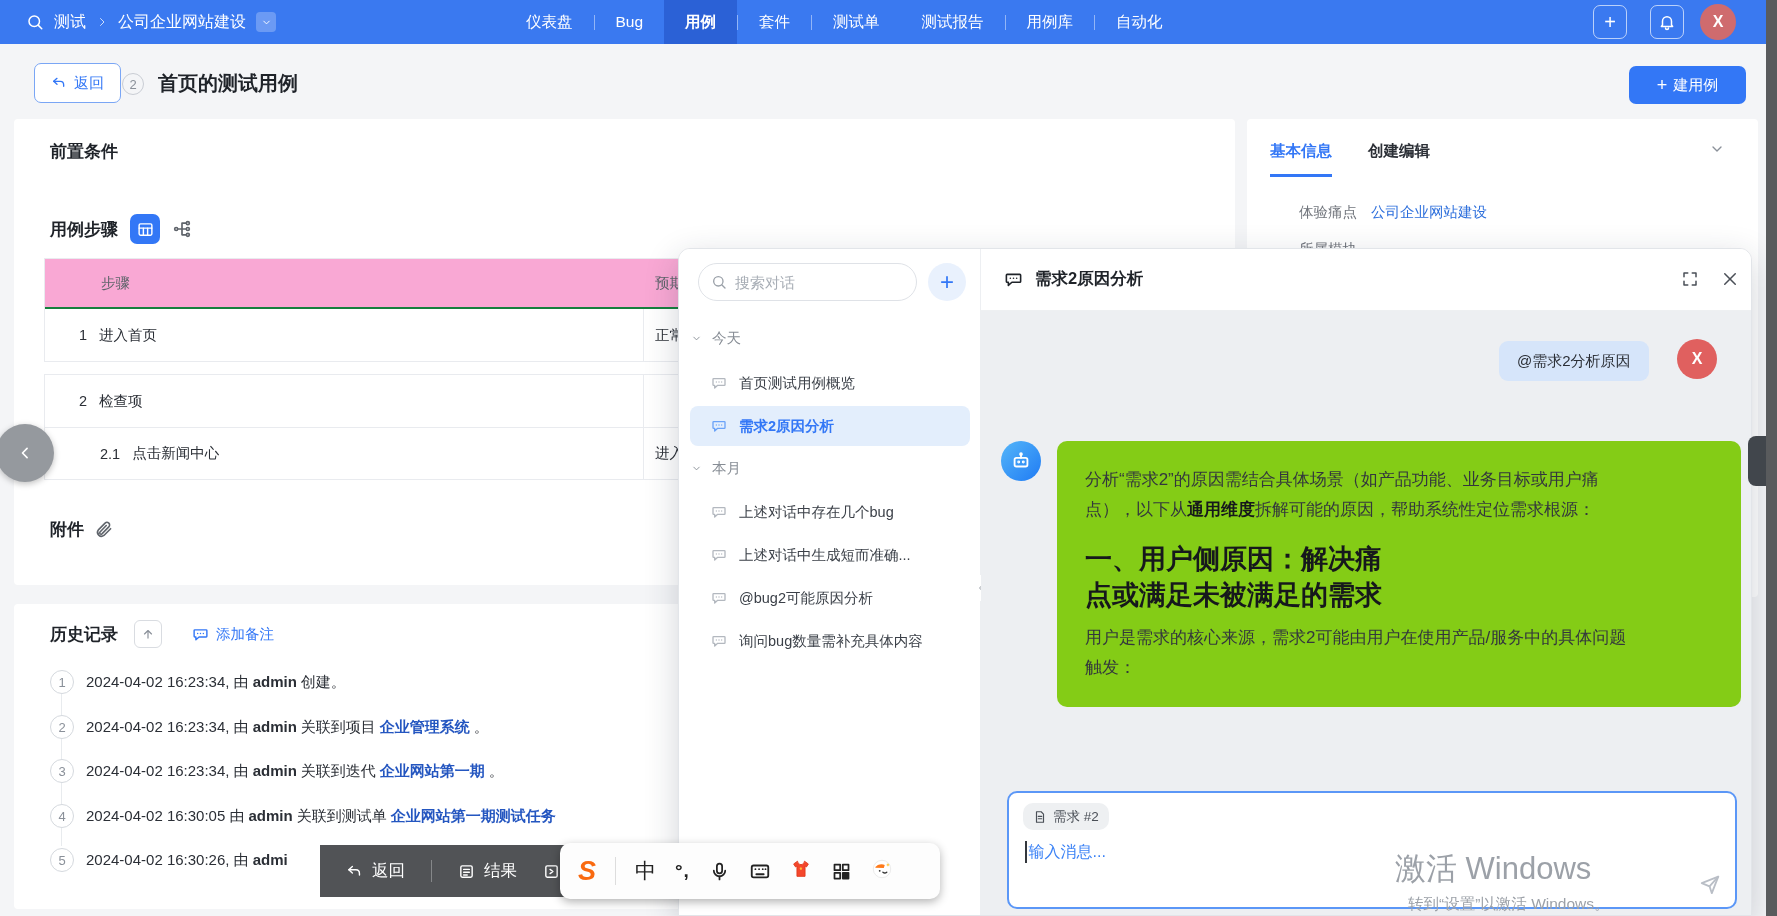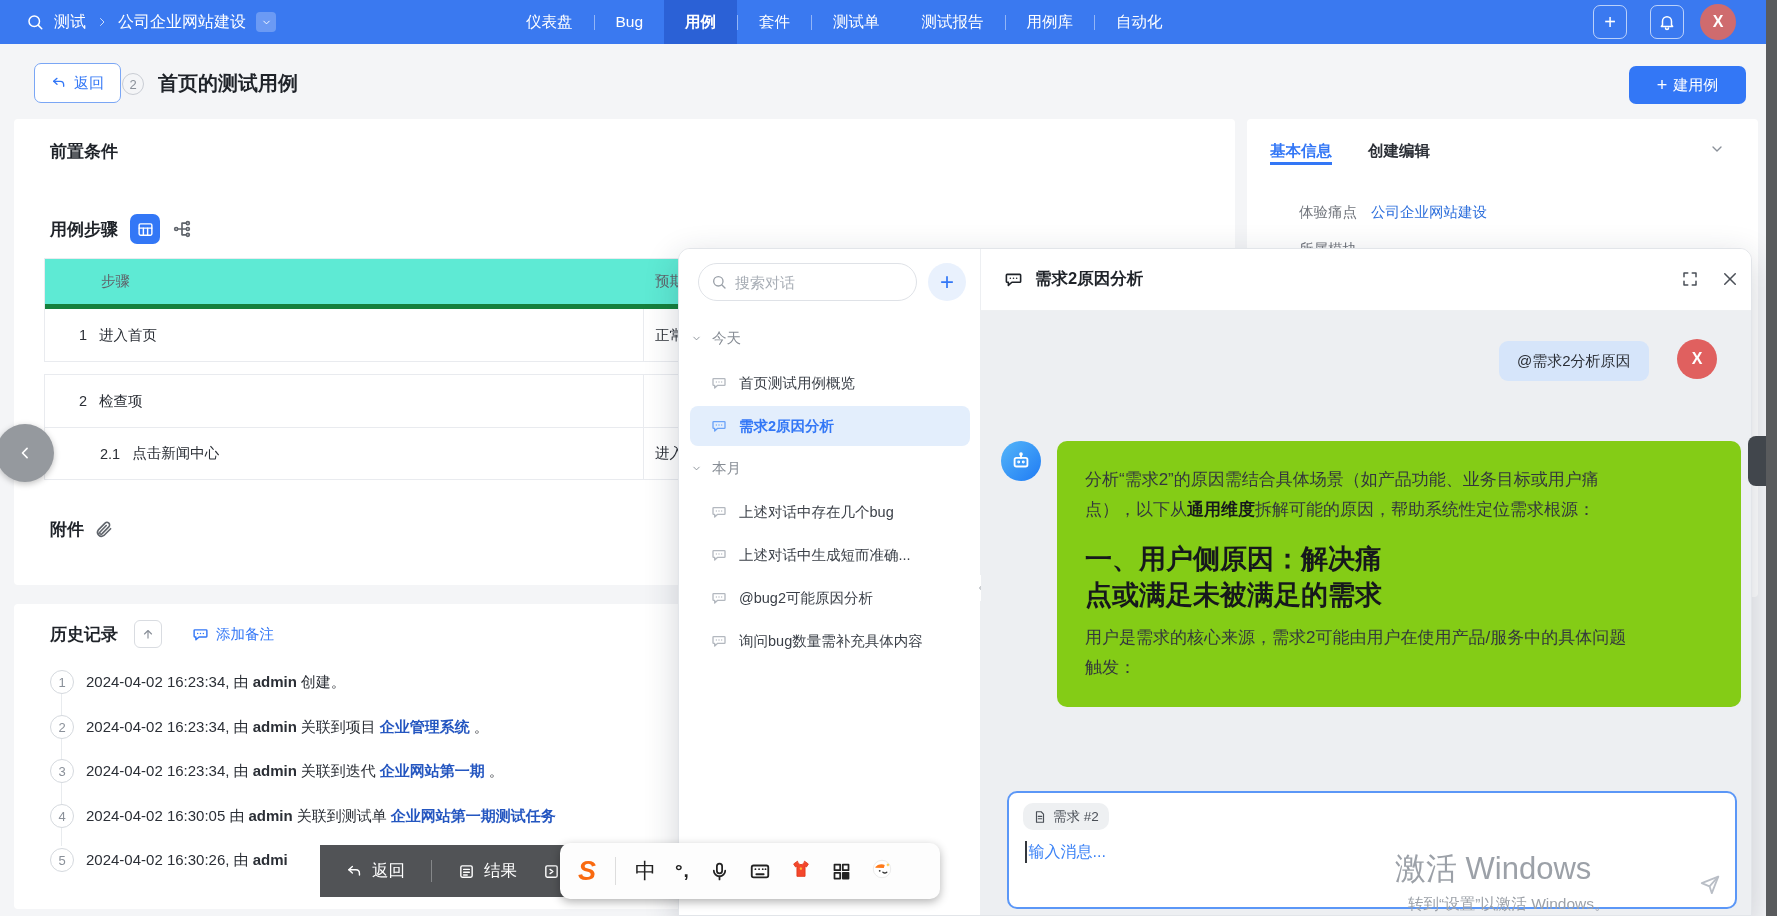--- a/index.html
+++ b/index.html
@@ -33,21 +33,21 @@
   .case-card { left:14px; top:119px; width:1221px; height:466px; }
   .hist-card { left:14px; top:604px; width:1221px; height:305px; }
   .sec-title { font-size:17px; font-weight:bold; color:#1f2329; }
 
   .steps-head { position:absolute; left:36px; top:95px; display:flex; align-items:center; gap:12px; }
   .tbl-btn { width:30px; height:30px; border-radius:7px; background:#3377f6; color:#fff; display:flex; align-items:center; justify-content:center; }
   .tree-btn { color:#5f646b; }
 
   .tbl { position:absolute; left:30px; width:1155px; border:1px solid #e9ebef; background:#fff; }
   .tbl .col-div { position:absolute; left:598px; top:0; bottom:0; width:1px; background:#e9ebef; }
-  .tbl-h { height:50px; background:#5eead4; border-bottom:5px solid #15803d; display:flex; align-items:center; font-size:14.5px; color:#5f646b; position:relative; }
+  .tbl-h { height:50px; background:#f9a8d4; border-bottom:2px solid #15803d; display:flex; align-items:center; font-size:14.5px; color:#5f646b; position:relative; }
   .tbl-h .h-step { padding-left:56px; }
   .cell-exp { position:absolute; left:610px; white-space:nowrap; }
   .tbl-r { height:52px; display:flex; align-items:center; font-size:14.5px; color:#2b2f36; position:relative; padding-left:34px; }
   .tbl-r + .tbl-r { border-top:1px solid #e9ebef; }
   .tbl-r .no { margin-right:12px; }
   .tbl-r.sub { padding-left:55px; }
   .attach-head { position:absolute; left:36px; top:399px; display:flex; align-items:center; gap:10px; }
   .attach-head .clip { color:#5f646b; }
 
   .hist-head { position:absolute; left:36px; top:16px; display:flex; align-items:center; gap:16px; }
@@ -59,21 +59,21 @@
   .hist-text span { margin-right:4px; }
   .hist-user { font-weight:bold; margin-right:4px; }
   .hist-link { color:#2456c0; font-weight:bold; text-decoration:none; margin-right:4px; }
 
   
   .collapse-handle { position:absolute; left:-4px; top:424px; width:58px; height:58px; border-radius:50%; background:#95999e; box-shadow:0 2px 6px rgba(0,0,0,.25); color:#fff; display:flex; align-items:center; justify-content:center; z-index:5; }
 
   
   .info-panel { left:1247px; top:119px; width:511px; height:478px; }
   .info-tabs { position:absolute; left:23px; top:22px; display:flex; gap:36px; font-size:15.5px; font-weight:bold; }
-  .info-tab { padding-bottom:0; color:#2b2f36; }
+  .info-tab { padding-bottom:12px; color:#2b2f36; }
   .info-tab.active { color:#3377f6; border-bottom:3px solid #3377f6; }
   .info-chev { position:absolute; left:462px; top:22px; color:#8a9099; }
   .info-row { position:absolute; left:52px; top:84px; font-size:14.5px; display:flex; gap:14px; }
   .info-label { color:#71757c; }
   .info-value { color:#2d6fdc; }
   .info-clip { position:absolute; left:52px; top:121px; height:9px; overflow:hidden; color:#71757c; font-size:14.5px; }
 
   
   .chat { position:absolute; left:678px; top:248px; width:1074px; height:668px; background:#fff; border:1px solid #e2e5e9; border-radius:12px 12px 0 0; box-shadow:0 10px 34px rgba(30,40,60,.20); z-index:10; overflow:hidden; }
   .chat-side { position:absolute; left:0; top:0; width:302px; height:100%; background:#fff; border-right:1px solid #edeff2; }

